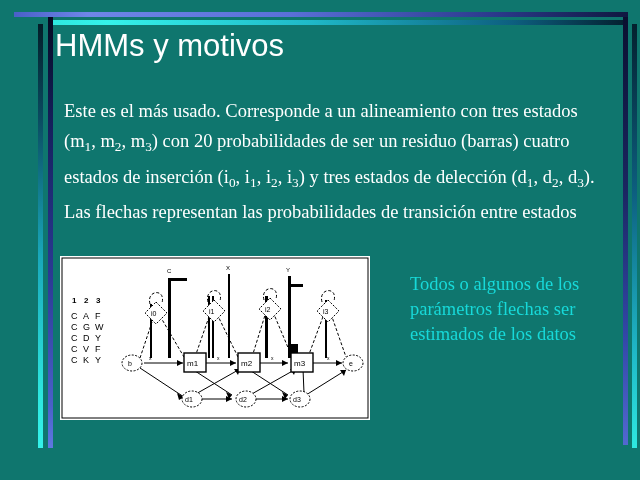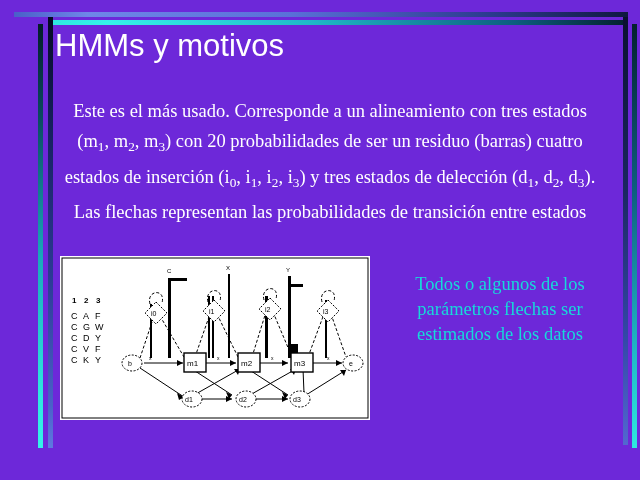--- a/index.html
+++ b/index.html
@@ -1,17 +1,17 @@
 <!DOCTYPE html>
 <html><head>
 <meta charset="utf-8">
 <style>
   html,body{margin:0;padding:0;background:#000;}
   body{width:640px;height:480px;overflow:hidden;font-family:"Liberation Serif",serif;}
-  .slide{position:relative;width:640px;height:480px;background:#6d28d9;text-align:center;}
+  .slide{position:relative;width:640px;height:480px;background:#0f766e;}
 
   
   .bar-top-blue{position:absolute;left:14px;top:12px;width:614px;height:5px;
     background:linear-gradient(90deg,#4a60c8 0%,#6f86e8 12%,#5a70d8 45%,#2b3a8c 78%,#101840 100%);}
   .bar-top-cyan{position:absolute;left:50px;top:20px;width:578px;height:5px;
     background:linear-gradient(90deg,#2ee8e0 0%,#35f2ea 10%,#1fb9c8 45%,#0d5f80 80%,#04202e 100%);}
   .bar-left-cyan{position:absolute;left:38px;top:24px;width:5px;height:424px;
     background:linear-gradient(180deg,#031d28 0%,#0a4a60 22%,#19a8bb 55%,#2ee8e0 88%,#35f2ea 100%);}
   .bar-left-blue{position:absolute;left:48px;top:17px;width:5px;height:431px;
     background:linear-gradient(180deg,#050a22 0%,#15205c 25%,#2b3a94 60%,#4a60c8 90%,#5f78e0 100%);}

